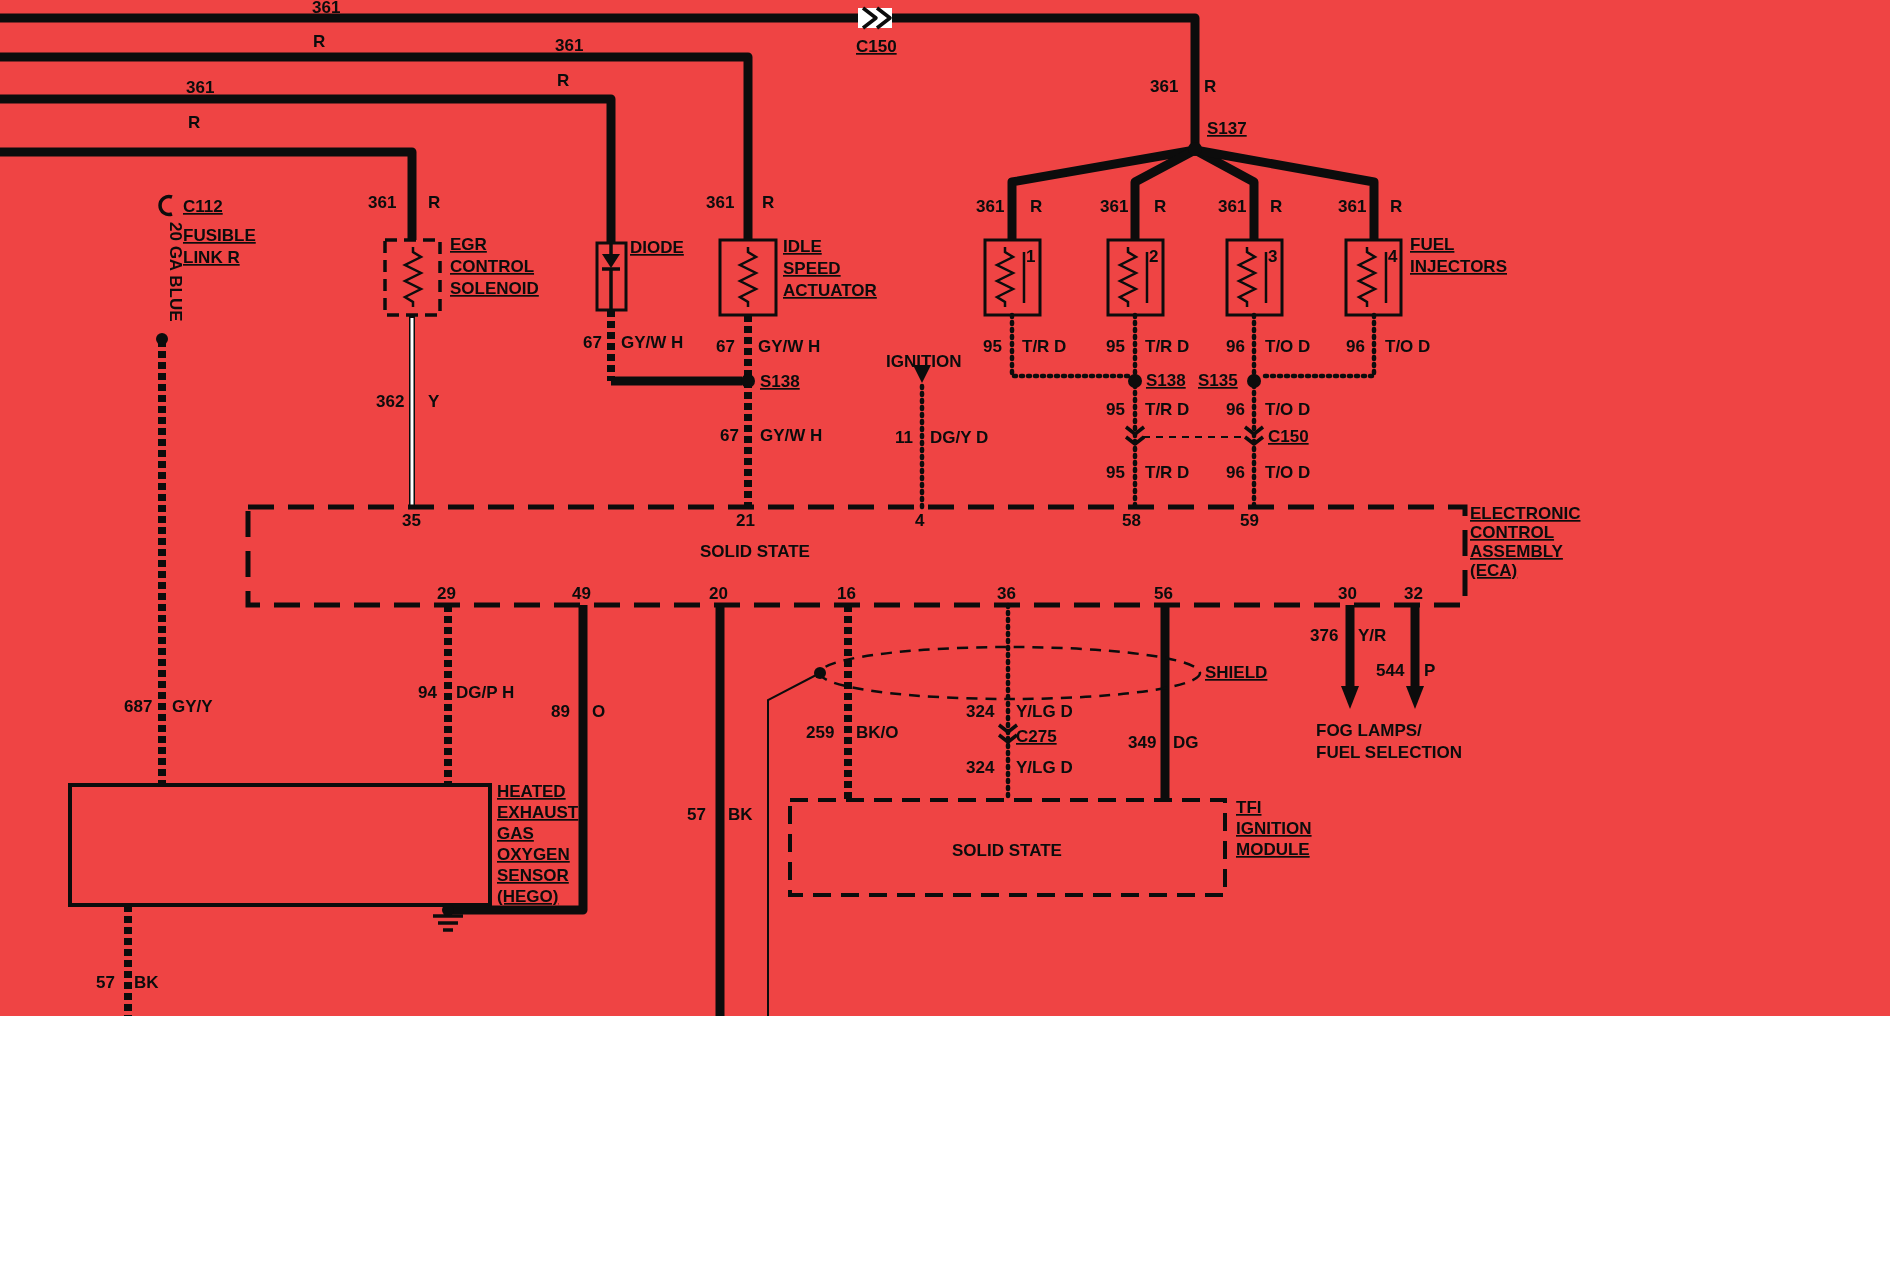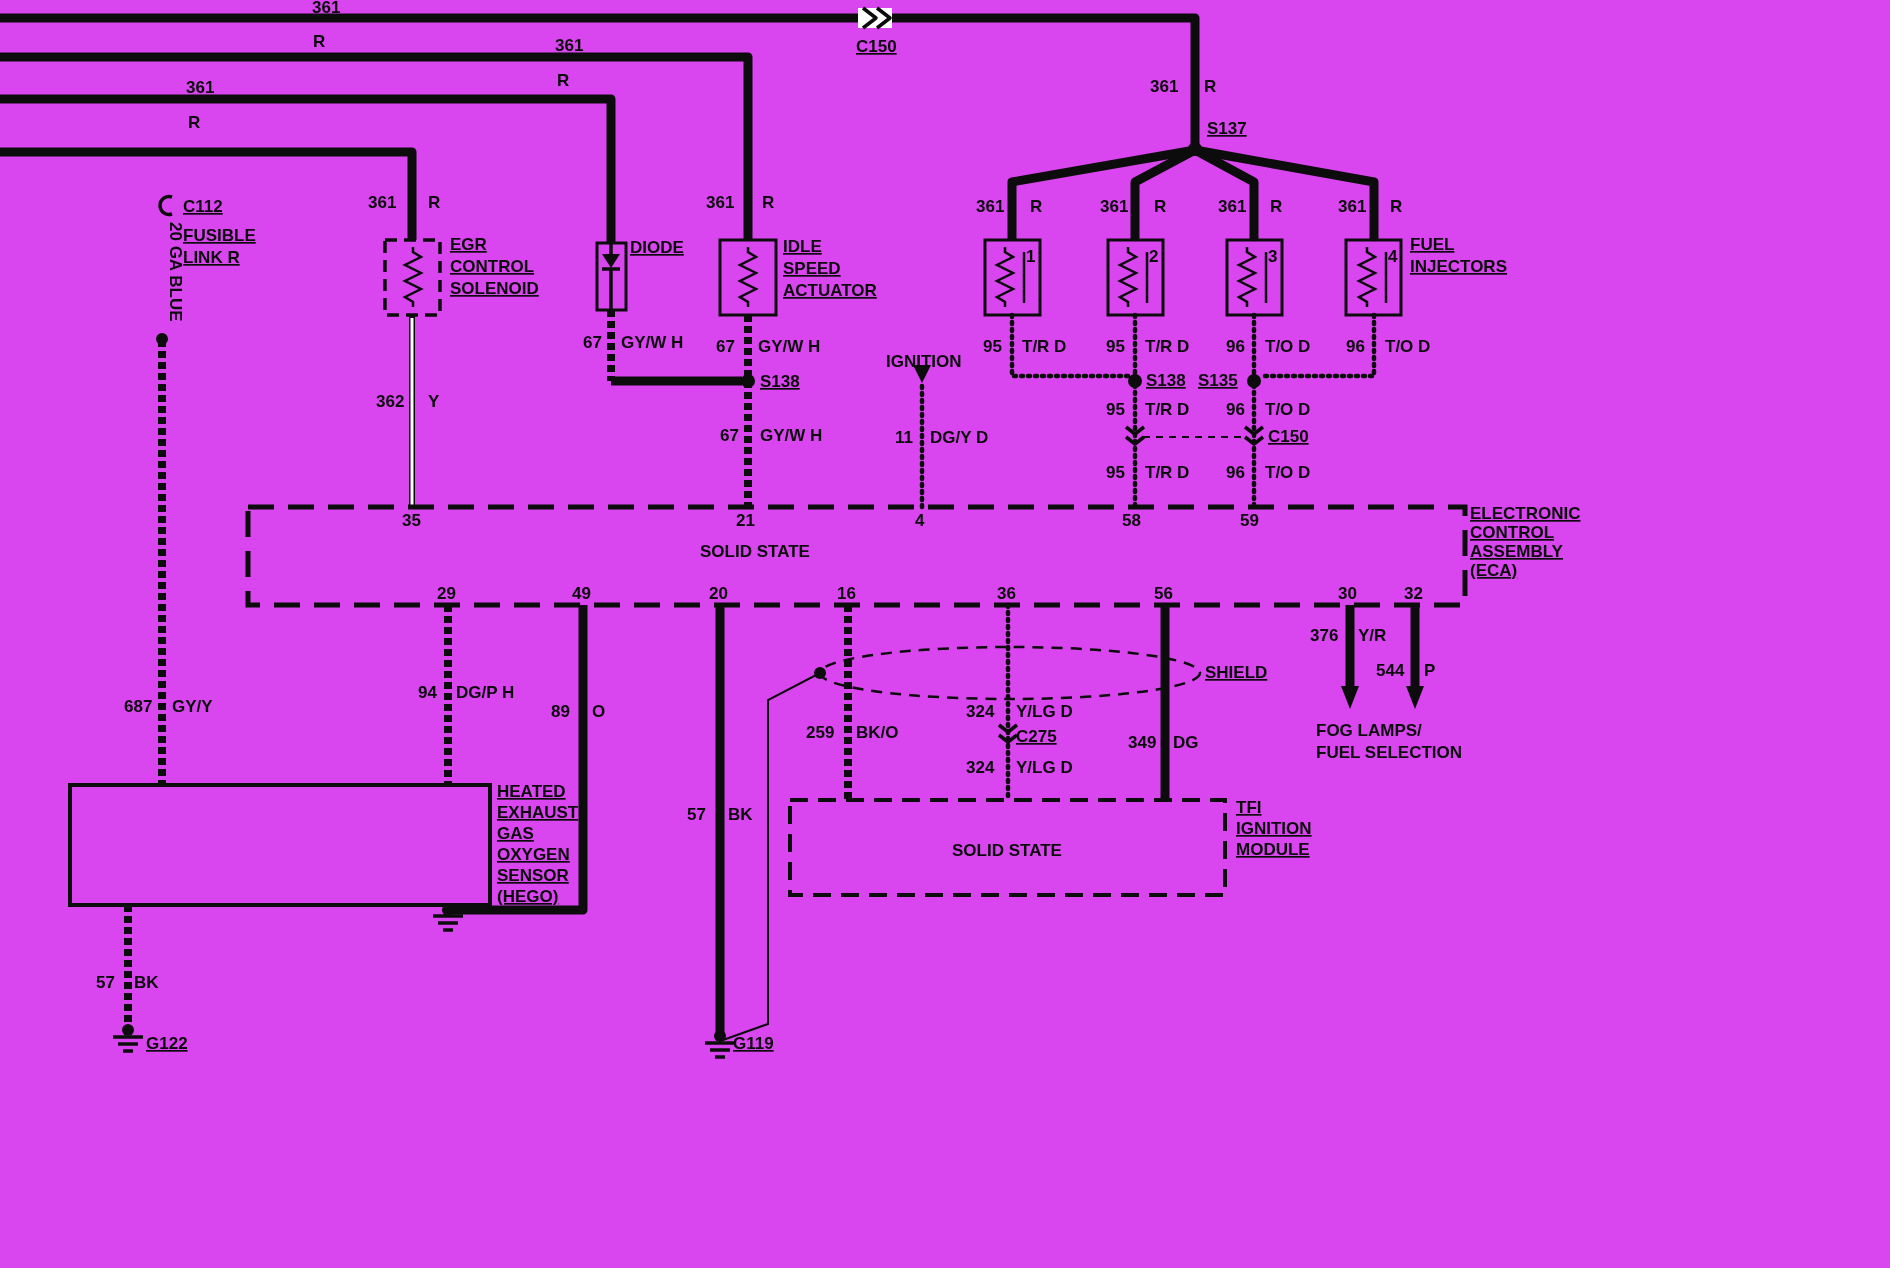--- a/index.html
+++ b/index.html
@@ -1,16 +1,16 @@
 <!DOCTYPE html>
 <html><head>
 <meta charset="utf-8">
 <style>
   html,body{margin:0;padding:0;background:#ffffff;overflow:hidden}
-  .stage{width:1890px;height:1268px;background:#d946ef;position:relative}
+  .stage{width:1890px;height:1016px;background:#ef4444;position:relative}
   svg{display:block}
   .wp{stroke:#0c0c0c;stroke-width:9;fill:none;stroke-linejoin:round}
   .wh{stroke:#0c0c0c;stroke-width:8;fill:none;stroke-dasharray:7 4}
   .wdot{stroke:#0c0c0c;stroke-width:4.5;fill:none;stroke-dasharray:2 5;stroke-linecap:round}
   .wthin{stroke:#0c0c0c;stroke-width:2;fill:none}
   .wd-outer{stroke:#0c0c0c;stroke-width:6;fill:none}
   .wd-inner{stroke:#ffffff;stroke-width:3;fill:none}
   .box{stroke:#0c0c0c;stroke-width:3;fill:none}
   .box-d{stroke:#0c0c0c;stroke-width:3.5;fill:none;stroke-dasharray:12 7}
   .box-tfi{stroke:#0c0c0c;stroke-width:4;fill:none;stroke-dasharray:18 10}

